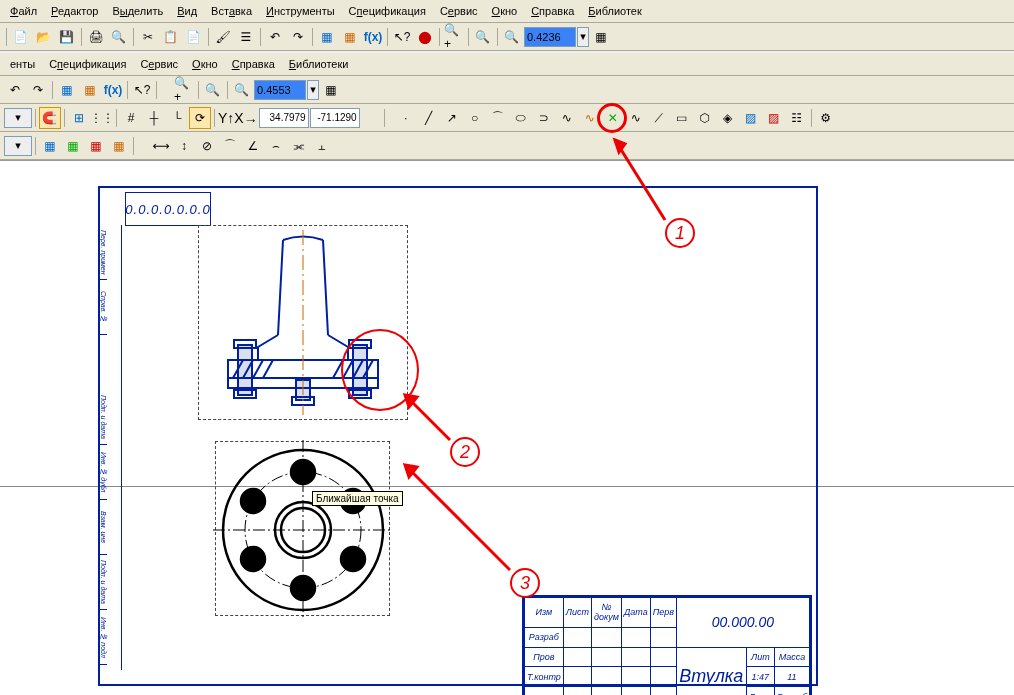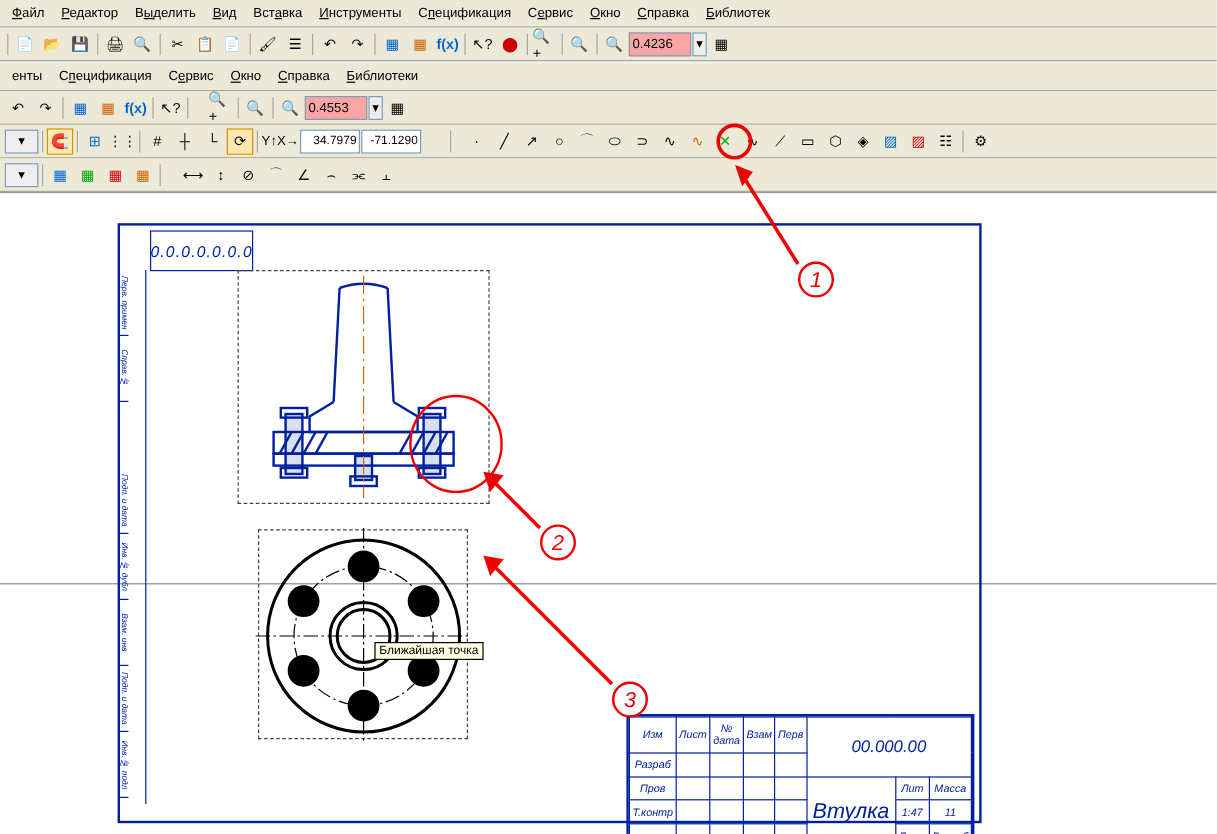--- a/index.html
+++ b/index.html
@@ -3,21 +3,21 @@
 <meta charset="utf-8">
 <style>
 *{box-sizing:border-box;margin:0;padding:0;font-family:Tahoma,Arial,sans-serif;font-size:11px}
 body{background:#f0f0f0;width:1014px;height:695px;overflow:hidden;position:relative}
 .menubar{background:#ece9d8;border-bottom:1px solid #aca899;padding:2px 4px;display:flex;gap:2px}
 .menubar span{padding:3px 6px;cursor:default}
 .menubar span u{text-decoration:underline}
 .toolbar{background:#ece9d8;border-bottom:1px solid #aca899;padding:2px 4px;display:flex;align-items:center;gap:1px;height:28px}
 .tbtn{width:22px;height:22px;border:1px solid transparent;display:flex;align-items:center;justify-content:center;cursor:pointer;font-size:12px}
 .sep{width:1px;height:18px;background:#aca899;margin:0 2px}
-.zinput{width:52px;height:20px;border:1px solid #7f9db9;background:#fca5a5;font-size:11px;padding:0 2px}
+.zinput{width:52px;height:20px;border:1px solid #7f9db9;background:#3b82f6;font-size:11px;padding:0 2px}
 .coord{width:50px;height:20px;border:1px solid #7f9db9;background:#fff;font-size:10px;padding:0 2px;text-align:right}
 .dd{width:12px;height:20px;border:1px solid #7f9db9;background:#eee;display:flex;align-items:center;justify-content:center}
 .redcircle{position:absolute;border:3px solid #e00;border-radius:50%;pointer-events:none}
 .arrow{position:absolute;stroke:#e00;stroke-width:3;fill:none;pointer-events:none}
 .callout{position:absolute;width:30px;height:30px;border:2px solid #e00;border-radius:50%;display:flex;align-items:center;justify-content:center;color:#e00;font-size:18px;font-style:italic;background:#fff}
 .canvas{position:absolute;left:0;top:160px;right:0;bottom:0;background:#fff;border-top:1px solid #999}
 .frame{position:absolute;left:98px;top:186px;width:720px;height:500px;border:2px solid #0020a0}
 .titlebox{position:absolute;left:125px;top:192px;width:86px;height:34px;border:1px solid #0020a0;display:flex;align-items:center;justify-content:center;font-style:italic;color:#0020a0;font-size:13px;letter-spacing:1px}
 .dashbox{position:absolute;border:1px dashed #444}
 .hln{position:absolute;left:0;width:100%;height:1px;background:#888}
@@ -119,21 +119,21 @@
   <div class="tbtn" style="background:#ffe8b0;border:1px solid #c90">🧲</div>
   <div class="sep"></div>
   <div class="tbtn" style="color:#06c">⊞</div>
   <div class="tbtn">⋮⋮</div>
   <div class="sep"></div>
   <div class="tbtn">#</div>
   <div class="tbtn">┼</div>
   <div class="tbtn">└</div>
   <div class="tbtn" style="background:#ffe8b0;border:1px solid #c90">⟳</div>
   <div class="sep"></div>
-  <span style="font-size:11px">Y↑X→</span>
+  <span style="font-size:14px">Y↑X→</span>
   <input class="coord" value="34.7979" style="">
   <input class="coord" value="-71.1290" style="">
   <div style="width:20px"></div>
   <div class="sep"></div>
   <div style="width:6px"></div>
   <div class="tbtn">·</div>
   <div class="tbtn">╱</div>
   <div class="tbtn">↗</div>
   <div class="tbtn">○</div>
   <div class="tbtn">⌒</div>
@@ -234,30 +234,30 @@
     <circle cx="55" cy="119" r="12" fill="#000"></circle>
     <line x1="105" y1="0" x2="105" y2="180" stroke-width="1" stroke-dasharray="12 3 2 3"></line>
     <line x1="15" y1="90" x2="195" y2="90" stroke-width="1" stroke-dasharray="12 3 2 3"></line>
   </g>
 </svg>
 
 <svg style="position:absolute;left:340px;top:325px;width:90px;height:90px">
   <ellipse cx="40" cy="45" rx="38" ry="40" stroke="#e00" stroke-width="2" fill="none"></ellipse>
 </svg>
 
-<div class="tooltip" style="left:312px;top:535px">Ближайшая точка</div>
+<div class="tooltip" style="left:312px;top:491px">Ближайшая точка</div>
 
 <div class="stamp" style="left:522px;top:595px">
   <table>
     <tbody>
         <tr style="height:14px">
       <td style="width:18px">Изм</td>
           <td style="width:18px">Лист</td>
-          <td style="width:30px">№ дата</td>
-          <td style="width:22px">Взам</td>
+          <td style="width:30px">№ докум</td>
+          <td style="width:22px">Дата</td>
           <td style="width:22px">Перв</td>
       <td rowspan="2" colspan="3" style="font-size:14px">00.000.00</td>
     </tr>
     <tr style="height:14px">
           <td>Разраб</td>
           <td></td>
           <td></td>
           <td></td>
           <td></td>
         </tr>

